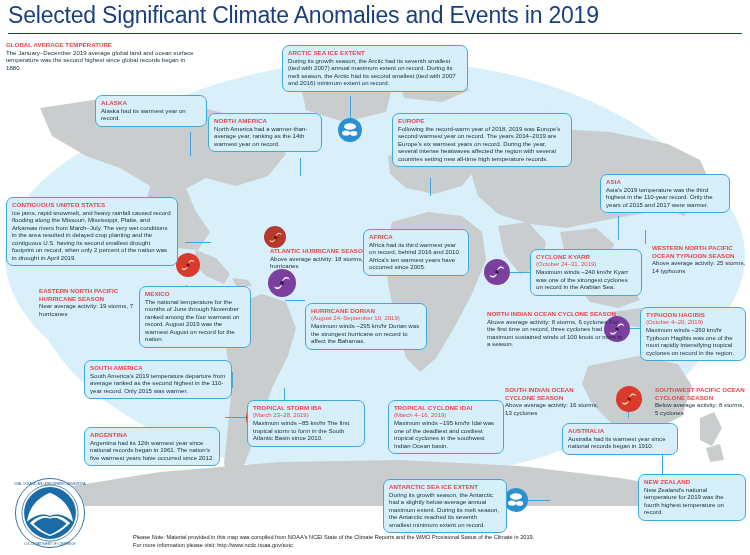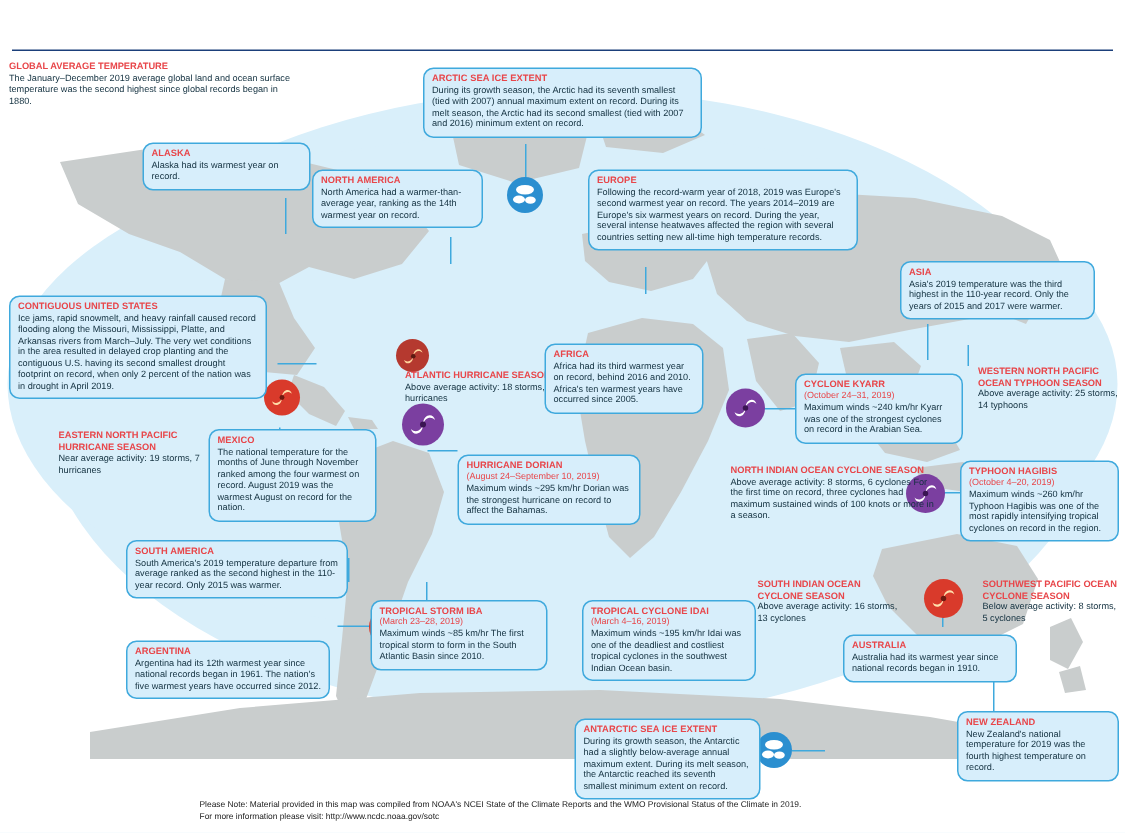--- a/index.html
+++ b/index.html
@@ -85,20 +85,21 @@
   .note {
     position: absolute; left: 133px; top: 533px;
     font-size: 5.6px; line-height: 8px; color: #1b1b1b; width: 600px;
   }
 </style>
 </head>
 <body>
 
 <div id="stage">
 
+  <div class="title">Selected Significant Climate Anomalies and Events in 2019</div>
   <div class="title-rule"></div>
 
   <div class="map-wrap">
     <div class="ocean-blob"></div>
     <div class="ocean-blob2"></div>
 
     <svg width="750" height="470" style="position:absolute;left:0;top:0">
       <g fill="#c9cdcd">
 
         <path d="M300 46 L352 40 L392 52 L386 76 L344 86 L306 74 Z"></path>
@@ -378,19 +379,36 @@
   <div class="box" style="left:638px;top:474px;width:108px;">
     <div class="hd">NEW ZEALAND</div>
     <div class="bd">New Zealand's national temperature for 2019 was the fourth highest temperature on record.</div>
   </div>
 
   <div class="box" style="left:383px;top:479px;width:124px;">
     <div class="hd">ANTARCTIC SEA ICE EXTENT</div>
     <div class="bd">During its growth season, the Antarctic had a slightly below-average annual maximum extent. During its melt season, the Antarctic reached its seventh smallest minimum extent on record.</div>
   </div>
 
+  <div class="noaa">
+    <svg width="72" height="72" viewBox="0 0 100 100">
+      <circle cx="50" cy="50" r="49" fill="#ffffff"></circle>
+      <circle cx="50" cy="50" r="48" fill="none" stroke="#1a5c96" stroke-width="1.2"></circle>
+      <circle cx="50" cy="50" r="39" fill="none" stroke="#1a5c96" stroke-width="1"></circle>
+      <circle cx="50" cy="50" r="36" fill="#1a6ca8"></circle>
+      <path d="M50 22 C30 30 20 46 18 62 C30 52 40 50 50 54 C60 50 70 52 82 62
+               C80 46 70 30 50 22Z" fill="#ffffff"></path>
+      <path d="M50 56 C42 52 32 54 22 64 C32 74 42 80 50 82 C58 80 68 74 78 64
+               C68 54 58 52 50 56Z" fill="#ffffff"></path>
+      <path d="M50 58 C44 55 36 57 27 65 C36 73 44 78 50 80 C56 78 64 73 73 65
+               C64 57 56 55 50 58Z" fill="#1a6ca8"></path>
+      <text x="50" y="50" text-anchor="middle" font-family="Liberation Serif, serif" font-size="15" font-weight="bold" fill="#ffffff" letter-spacing="1">NOAA</text>
+      <text x="50" y="11" text-anchor="middle" font-family="Liberation Sans, sans-serif" font-size="4.2" fill="#1a5c96">NATIONAL OCEANIC AND ATMOSPHERIC ADMINISTRATION</text>
+      <text x="50" y="95" text-anchor="middle" font-family="Liberation Sans, sans-serif" font-size="4.2" fill="#1a5c96">U.S. DEPARTMENT OF COMMERCE</text>
+    </svg>
+  </div>
 
   <div class="note">
     <div>Please Note: Material provided in this map was compiled from NOAA's NCEI State of the Climate Reports and the WMO Provisional Status of the Climate in 2019.</div>
     <div>For more information please visit: http://www.ncdc.noaa.gov/sotc</div>
   </div>
 
 </div>
 
 </body></html>

